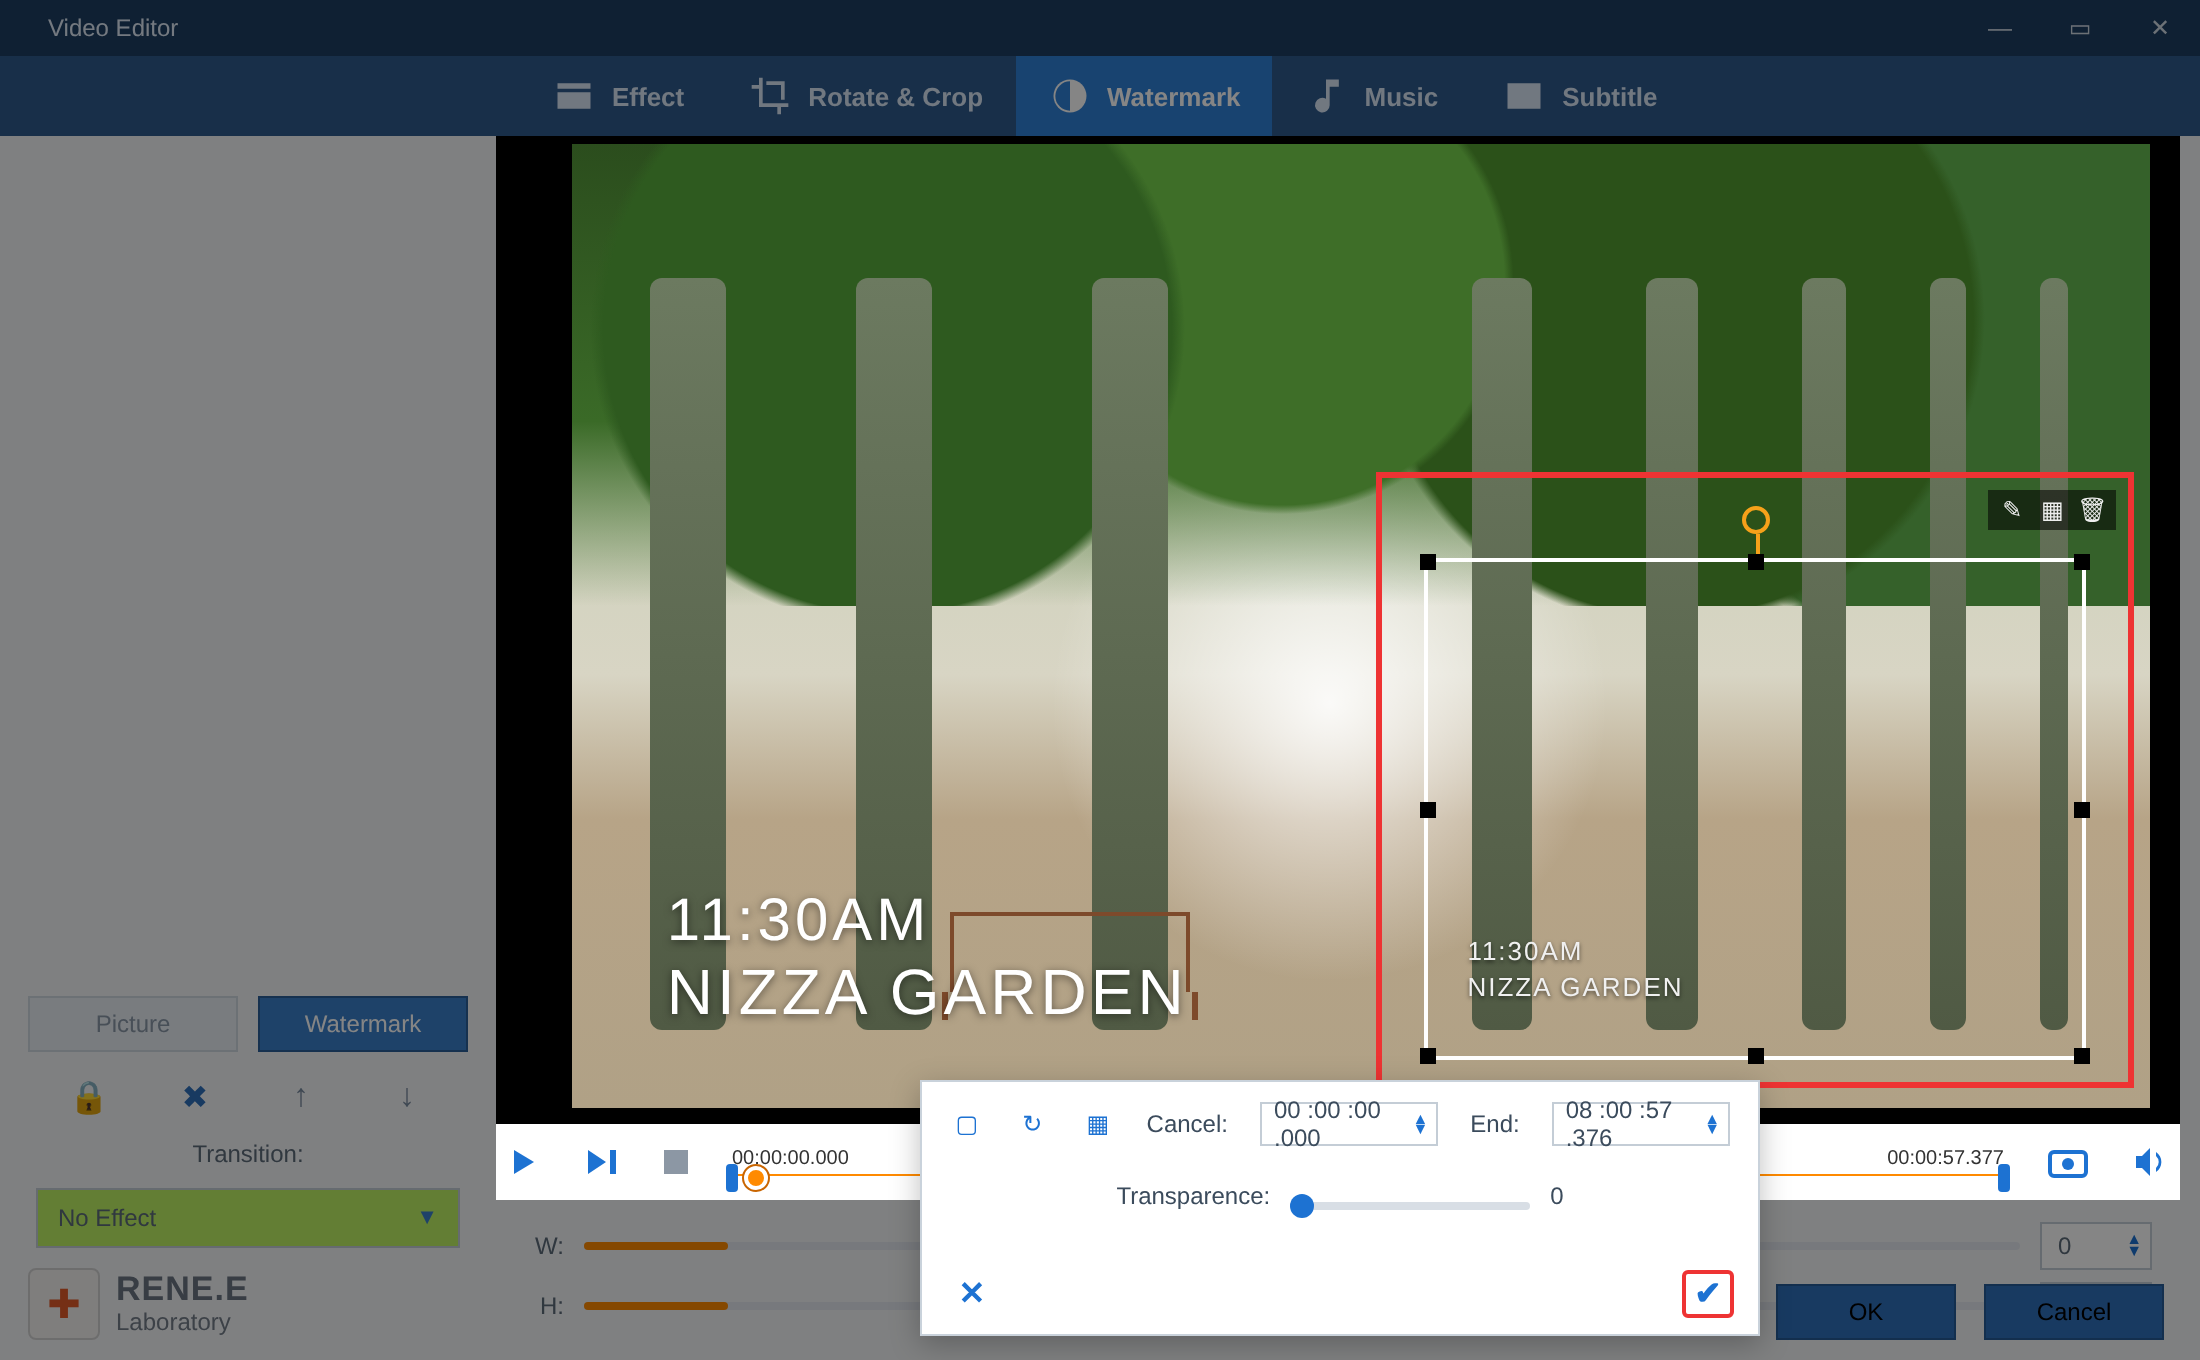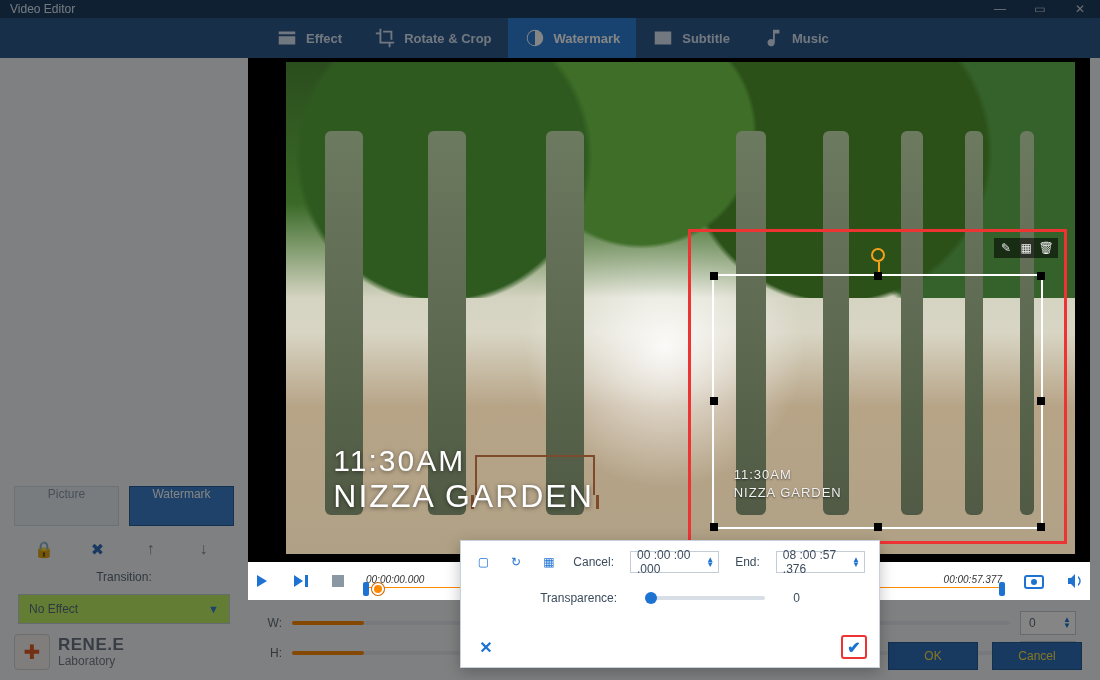--- a/index.html
+++ b/index.html
@@ -4,37 +4,37 @@
 <style>
   * { box-sizing: border-box; margin: 0; padding: 0; font-family: "Segoe UI", Arial, sans-serif; }
   body { width: 1100px; height: 680px; overflow: hidden; background: #fff; position: relative; }
 
   
   .dimlayer { position: absolute; inset: 0; background: rgba(0,0,0,0.48); z-index: 50; pointer-events: none; }
 
   .win { position: absolute; inset: 0; background: #f4f6f8; display: flex; flex-direction: column; }
 
   
-  .titlebar { height: 18px; background: #1d3e63; color: #dfe9f5; display: flex; align-items: center; font-size: 12px; padding-left: 10px; }
+  .titlebar { height: 28px; background: #1d3e63; color: #dfe9f5; display: flex; align-items: center; font-size: 12px; padding-left: 24px; }
   .titlebar .wicons { margin-left: auto; display: flex; }
   .titlebar .wicons span { width: 40px; height: 28px; display: flex; align-items: center; justify-content: center; color: #cfd8e3; }
 
   
   .tabs { height: 40px; background: #2e5a8c; display: flex; align-items: stretch; padding-left: 260px; }
   .tab { display: flex; align-items: center; gap: 8px; padding: 0 16px; color: #d9e6f5; font-size: 13px; font-weight: 600; }
   .tab.active { background: #2f81d6; color: #fff; }
   .tab svg { width: 22px; height: 22px; fill: #d9e6f5; }
   .tab.active svg { fill: #fff; }
 
   
   .body { flex: 1; display: flex; background: #f4f6f8; position: relative; }
   .side { width: 248px; display: flex; flex-direction: column; }
   .sidepad { flex: 1; }
   .side-btns { display: flex; gap: 10px; padding: 8px 14px; }
-  .sidebtn { flex: 1; height: 40px; background: #3b7fc9; color: #fff; font-size: 12px; display: flex; justify-content: center; border: 1px solid #2b5f98; }
+  .sidebtn { flex: 1; height: 28px; background: #3b7fc9; color: #fff; font-size: 12px; display: flex; align-items: center; justify-content: center; border: 1px solid #2b5f98; }
   .sidebtn.ghost { background: #e8eef4; color: #8a98a8; border-color: #d0d8e0; }
 
   .sideicons { height: 30px; display: flex; align-items: center; justify-content: space-around; padding: 0 18px; color: #7a8ca0; }
   .sideicons span { width: 22px; display: inline-flex; justify-content: center; }
   .sideicons .lock { color: #2f6fba; }
   .sideicons .x   { color: #2f6fba; }
 
   .transition { padding: 6px 18px 0; font-size: 12px; color: #5d6b7a; }
   .transition label { display: block; text-align: center; margin-bottom: 10px; }
   .selectwrap { border: 1px solid #c4cdd6; height: 30px; display: flex; align-items: center; padding: 0 10px; color: #5d6b7a; font-size: 12px; background: #bef264; }
@@ -78,49 +78,49 @@
   .wm .h-nw{top:-4px;left:-4px}.wm .h-n{top:-4px;left:calc(50% - 4px)}.wm .h-ne{top:-4px;right:-4px}
   .wm .h-w{top:calc(50% - 4px);left:-4px}.wm .h-e{top:calc(50% - 4px);right:-4px}
   .wm .h-sw{bottom:-4px;left:-4px}.wm .h-s{bottom:-4px;left:calc(50% - 4px)}.wm .h-se{bottom:-4px;right:-4px}
   .wm .rot { position:absolute; top:-28px; left:calc(50% - 7px); width:14px; height:14px; border:2px solid #f6a11a; border-radius:50%; }
   .wm .rot:after{content:"";position:absolute;left:5px;top:12px;width:2px;height:14px;background:#f6a11a;}
   .wmtools { position:absolute; top:6px; right:6px; background:rgba(0,0,0,.55); padding:3px 5px; display:flex; gap:6px; }
   .wmtools span{ width:14px; height:14px; display:inline-flex; align-items:center; justify-content:center; color:#eee; font-size:12px;}
   .wm .mini { position:absolute; left:6%; bottom:10%; color:#f0f0f0; font-family: Georgia, serif; font-size:13px; letter-spacing:1px; text-shadow:0 1px 2px rgba(0,0,0,.6); line-height:1.4; }
 
   
-  .playbar { height: 38px; background: #fff; display: flex; align-items: center; padding: 0 6px; gap: 22px; font-size: 11px; color: #333; z-index: 60; position: relative; font-style: italic; }
+  .playbar { height: 38px; background: #fff; display: flex; align-items: center; padding: 0 6px; gap: 22px; font-size: 11px; color: #333; z-index: 60; position: relative; }
   .playbar .pb-btn { color: #1d72d2; display: inline-flex; align-items: center; }
   .playbar .track { flex: 1; position: relative; height: 14px; display: flex; flex-direction: column; justify-content: center; }
   .playbar .labels { display: flex; justify-content: space-between; font-size: 10px; color: #333; margin-bottom: 2px; }
   .playbar .rail { height: 4px; background: #ff8a00; border-radius: 2px; position: relative; }
   .playbar .rail .lb, .playbar .rail .rb { position:absolute; top:-5px; width:6px; height:14px; background:#1d72d2; border-radius:2px; }
   .playbar .rail .lb{left:-3px}.playbar .rail .rb{right:-3px}
   .playbar .rail .knob { position:absolute; top:-4px; left:6px; width:12px; height:12px; background:#ff8a00; border:2px solid #fff; border-radius:50%; box-shadow:0 0 0 1px #c96500; }
 
   
   .lower { padding: 8px 14px 12px 14px; position: relative; font-size: 12px; color: #5d6b7a; }
   .lower .wsize { margin-bottom: 10px; }
   .lower .row { display:flex; align-items:center; gap:10px; height:30px; }
   .lower .row .lab { width:20px; text-align:right; }
   .lower .row .bar { flex:1; height:4px; background:#e4e9ef; border-radius:2px; position:relative; }
   .lower .row .bar .fill{ position:absolute; left:0; top:0; bottom:0; width:10%; background:#ff8a00; border-radius:2px;}
   .lower .row .spin { width:56px; height:24px; border:1px solid #c4cdd6; background:#fff; display:flex; align-items:center; justify-content:space-between; padding:0 4px 0 8px; }
   .lower .row .spin .arrs{ display:flex; flex-direction:column; line-height:6px; font-size:8px; color:#1d72d2;}
 
   .footer { position:absolute; right:18px; bottom:10px; display:flex; gap:14px; z-index: 40; }
-  .footer .btn { width:90px; height:28px; background:#2f6fba; color:#fde047; font-size:12px; display:flex; align-items:center; justify-content:center; border:1px solid #255a96;}
+  .footer .btn { width:90px; height:28px; background:#2f6fba; color:#000000; font-size:12px; display:flex; align-items:center; justify-content:center; border:1px solid #255a96;}
 
   
   .popup { position:absolute; left:460px; top:540px; width:420px; height:128px; background:#fff; border:1px solid #c9d2db; box-shadow:0 4px 14px rgba(0,0,0,.25); z-index:70; padding:10px 14px 8px; font-size:12px; color:#3b4b5c;}
   .popup .prow1{ display:flex; align-items:center; gap:16px; }
   .popup .pico { width:20px; height:20px; color:#1d72d2; display:inline-flex; align-items:center; justify-content:center; }
   .popup .tbox { border:1px solid #c4cdd6; height:22px; padding:0 4px 0 6px; display:flex; align-items:center; gap:4px; }
   .popup .tbox .arrs{ display:flex; flex-direction:column; line-height:5px; font-size:8px; color:#1d72d2;}
-  .popup .prow2{ margin-top:18px; display:flex; align-items:center; gap:28px; justify-content:center;}
+  .popup .prow2{ margin-top:18px; display:flex; align-items:flex-end; gap:10px; justify-content:center;}
   .popup .slider { width:120px; height:4px; background:#d8dee5; border-radius:2px; position:relative;}
   .popup .slider .k{position:absolute; left:0; top:-4px; width:12px; height:12px; background:#1d72d2; border-radius:50%;}
   .popup .prow3{ position:absolute; left:12px; right:12px; bottom:8px; display:flex; justify-content:space-between; }
   .popup .chk { width:26px; height:24px; border:2px solid #e33; border-radius:3px; display:flex; align-items:center; justify-content:center; color:#1d72d2; font-size:16px; font-weight:bold;}
   .popup .xx  { color:#1d72d2; font-size:16px; font-weight:bold; width:26px; display:flex; align-items:center; justify-content:center;}
 </style>
 </head>
 <body>
 
 <div class="win">
@@ -149,29 +149,29 @@
     </div>
     <div class="tab active">
       <svg viewBox="0 0 24 24">
           <circle cx="12" cy="12" r="9"></circle>
           <path fill="#2f81d6" d="M12 4a8 8 0 0 0 0 16z"></path>
         </svg>
       <span>Watermark</span>
     </div>
     <div class="tab">
       <svg viewBox="0 0 24 24">
+          <path d="M12 3v10.55A4 4 0 1 0 14 17V7h5V3z"></path>
+        </svg>
+      <span>Music</span>
+    </div>
+    <div class="tab">
+      <svg viewBox="0 0 24 24">
           <path d="M3 5h18v14H3zm3 9h5v2H6zm7 0h5v2h-5zM6 8h12v2H6z"></path>
         </svg>
       <span>Subtitle</span>
-    </div>
-    <div class="tab">
-      <svg viewBox="0 0 24 24">
-          <path d="M12 3v10.55A4 4 0 1 0 14 17V7h5V3z"></path>
-        </svg>
-      <span>Music</span>
     </div>
   </div>
 
   <div class="body">
 
     <div class="side">
       <div class="sidepad"></div>
       <div class="side-btns">
         <div class="sidebtn ghost">
             <span>Picture</span>

